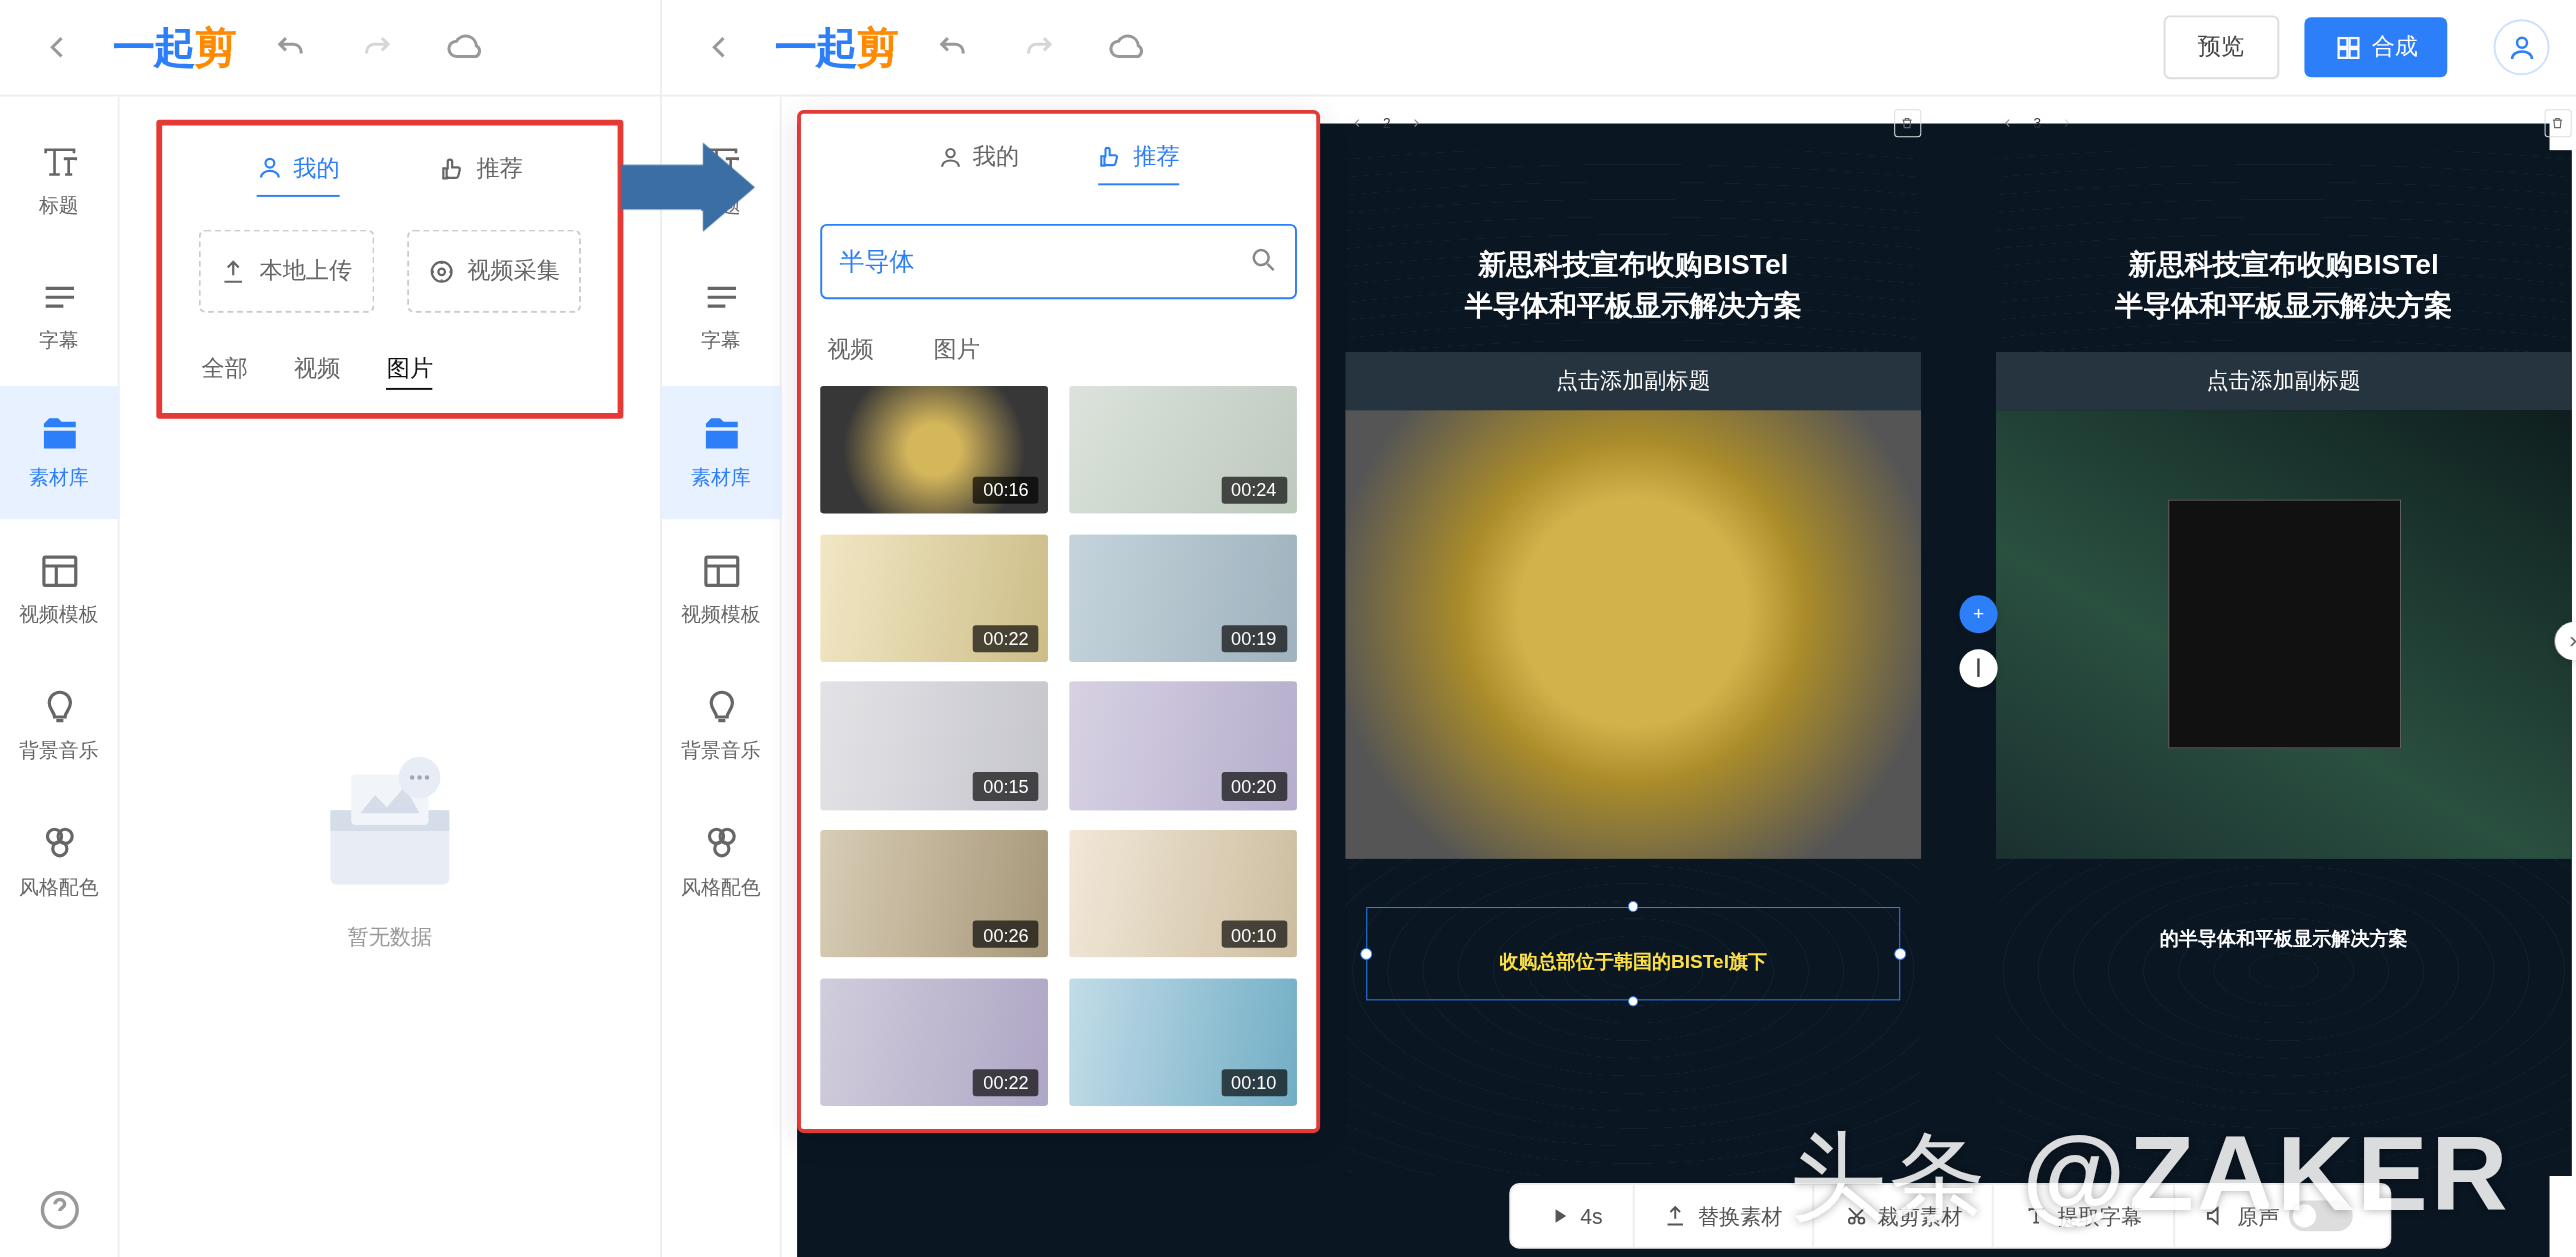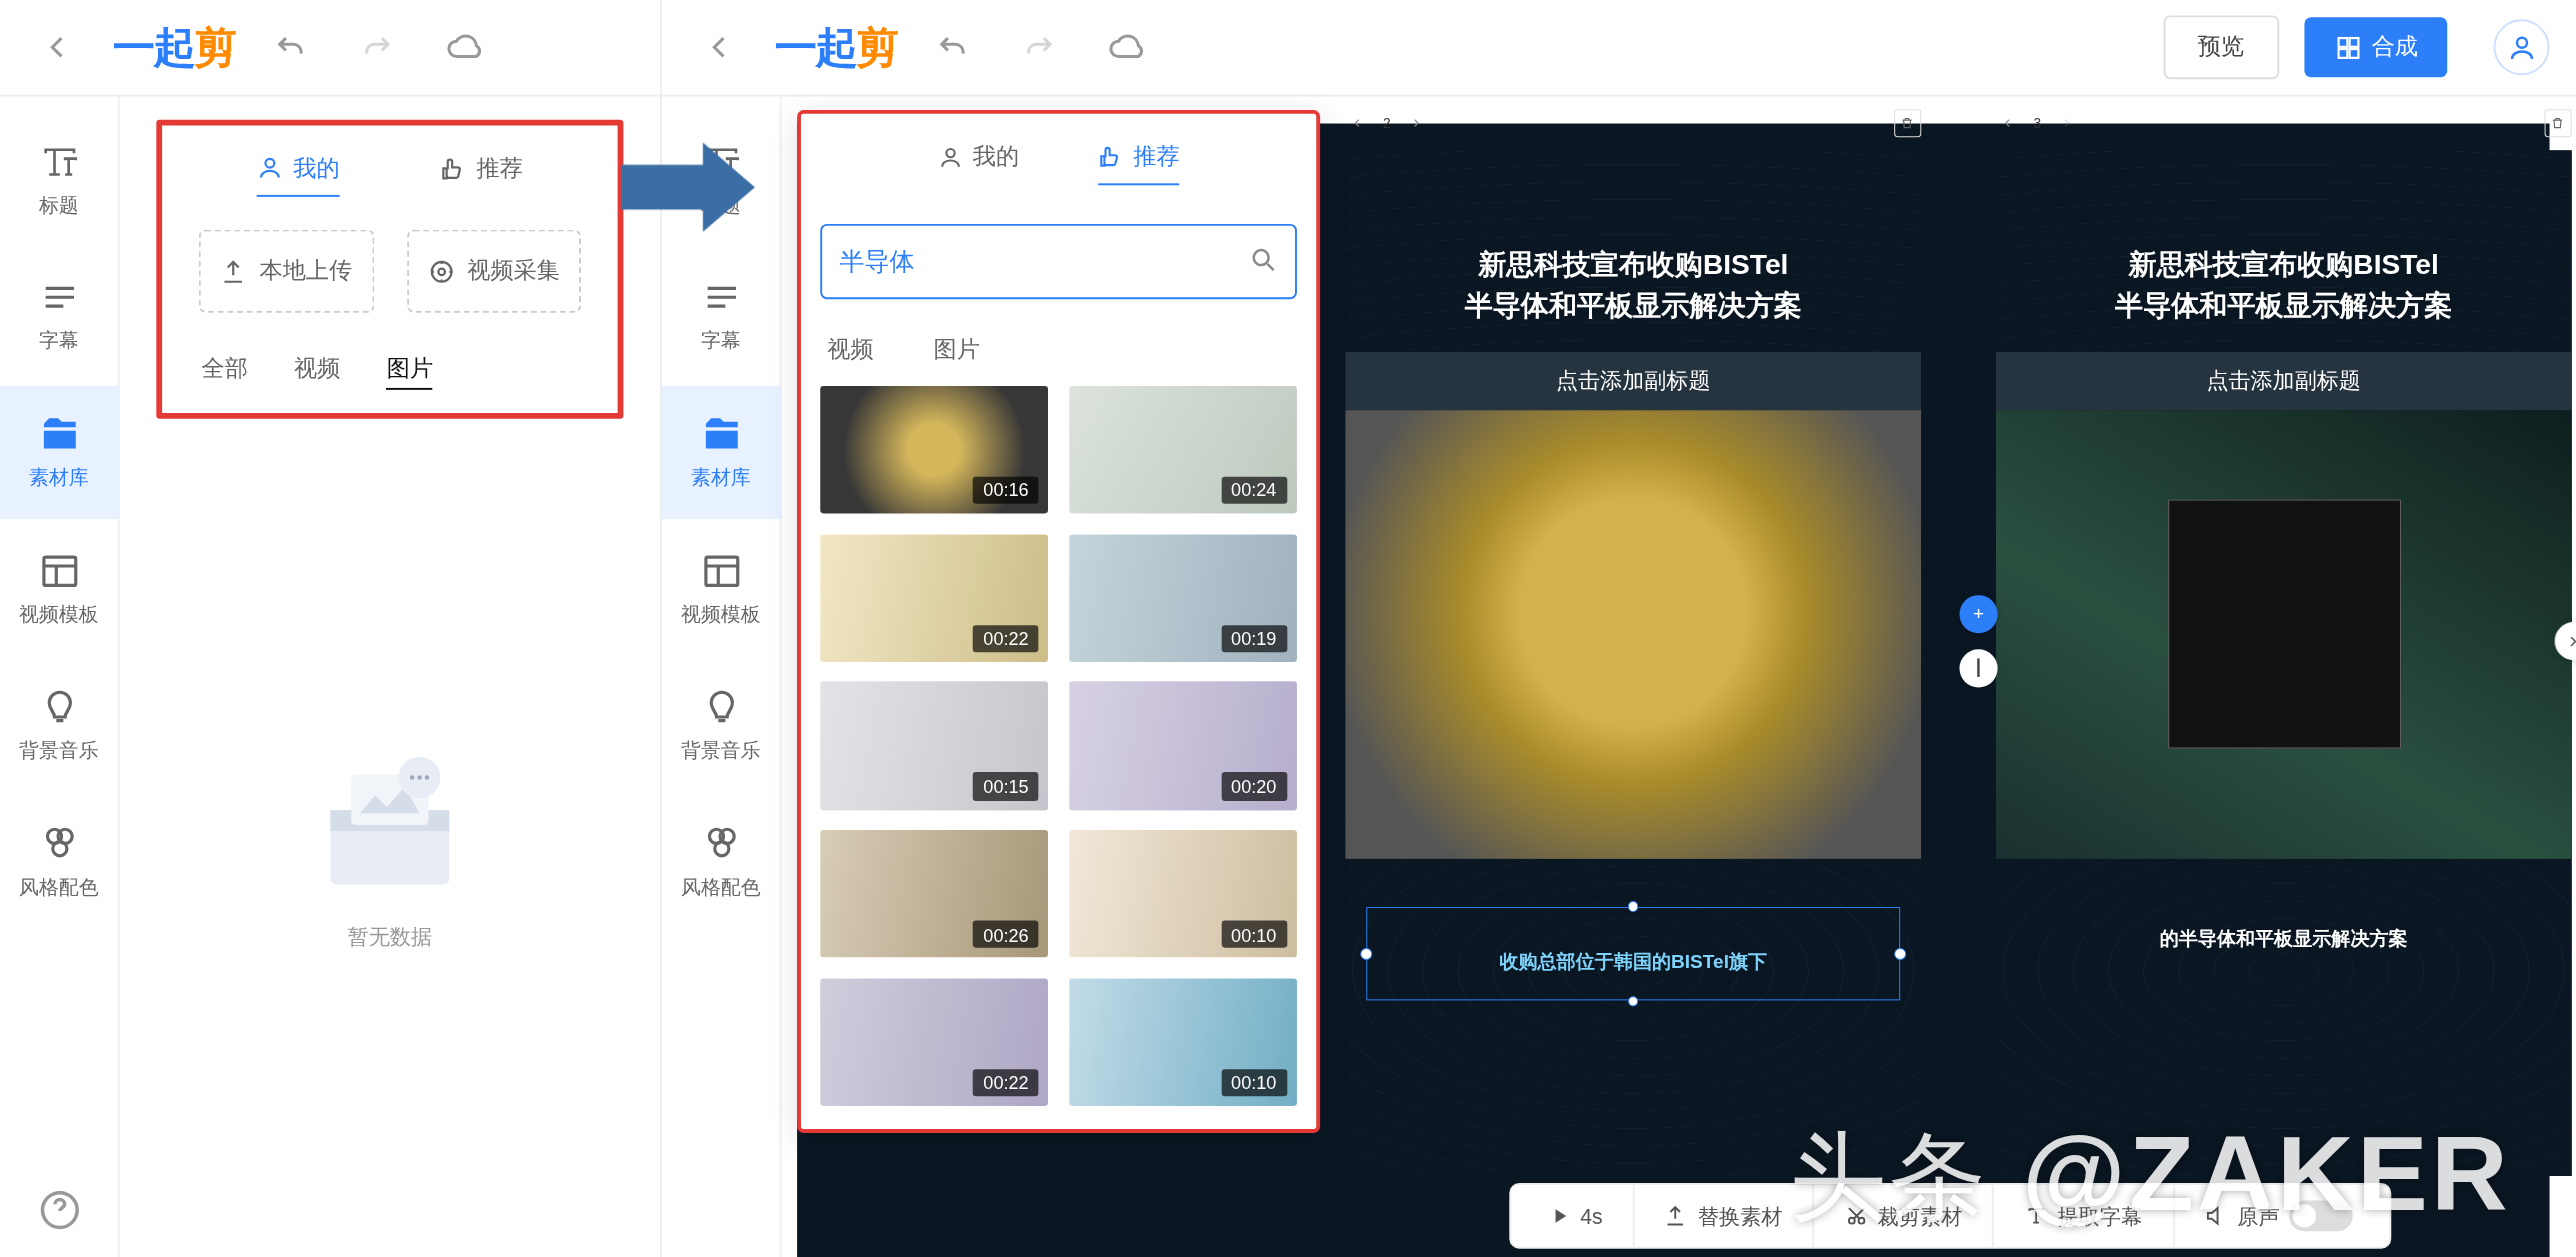--- a/index.html
+++ b/index.html
@@ -86,21 +86,21 @@
     .slide-img.chip { background:
         linear-gradient(30deg, #1a3030 0%, #2a5040 40%, #0e1e1e 100%);
         position:relative;}
     .slide-img.chip::after { content:''; position:absolute; left:30%; top:20%; width:40%; height:55%; background:#111; border:1.7px solid #666;}
     .caption-box { position: absolute; left: 20.6px; right: 20.6px; top: 754px; height: 93px; border: 1.7px solid #2d7ff9; display:flex; align-items:center; justify-content:center;}
     .caption-box::before, .caption-box::after { content:''; position:absolute; width:10.3px; height:10.3px; background:#fff; border: 1.7px solid #2d7ff9; border-radius:50%;}
     .caption-box::before { left:-6.9px; top:50%; transform:translateY(-50%);}
     .caption-box::after { right:-6.9px; top:50%; transform:translateY(-50%);}
     .caption-box .cb-dot-t { position:absolute; width:10.3px;height:10.3px;background:#fff;border:1.7px solid #2d7ff9;border-radius:50%; top:-6.9px; left:50%; transform:translateX(-50%);}
     .caption-box .cb-dot-b { position:absolute; width:10.3px;height:10.3px;background:#fff;border:1.7px solid #2d7ff9;border-radius:50%; bottom:-6.9px; left:50%; transform:translateX(-50%);}
-    .caption-txt { color:#7dd3fc; font-weight:700; font-size: 19px; margin-top: 16px;}
+    .caption-txt { color:#fde047; font-weight:700; font-size: 19px; margin-top: 16px;}
     .caption-plain { position:absolute; left:0; right:0; top: 773px; color:#fff; font-weight:700; font-size:19px; text-align:center;}
 
     .mid-controls { position:absolute; left: -19px; top: 50%; transform:translateY(-50%); display:flex; flex-direction:column; gap:15.5px; align-items:center; z-index:5;}
     .circ-btn { width:38px;height:38px; border-radius:50%; display:flex;align-items:center;justify-content:center; box-shadow: 0 1.7px 6.9px rgba(0,0,0,.15); font-size:19px; cursor:pointer;}
     .circ-btn.blue { background:#2d7ff9; color:#fff;}
     .circ-btn.white { background:#fff; color:#444;}
 
     .next-arrow { position:absolute; right:-1.7px; top:50%; transform:translateY(-50%); width:38px;height:38px;border-radius:50%;background:#fff;box-shadow:0 1.7px 8.6px rgba(0,0,0,.15); display:flex;align-items:center;justify-content:center; color:#444;z-index:5;}
 
     

